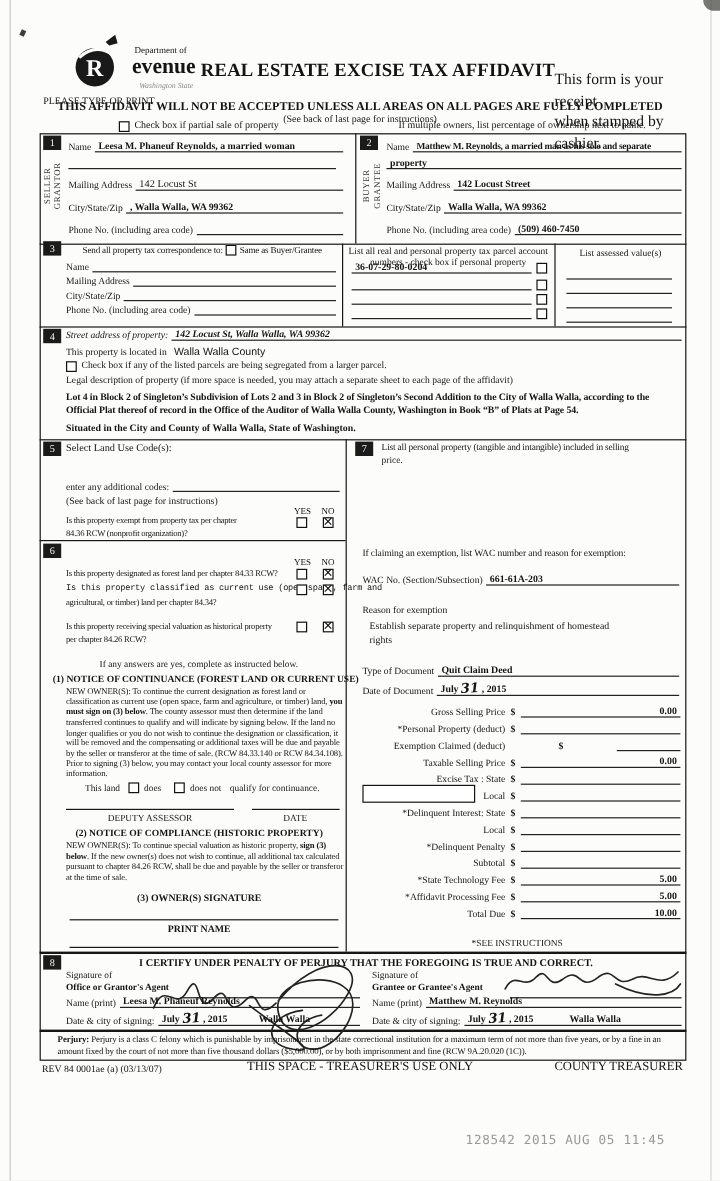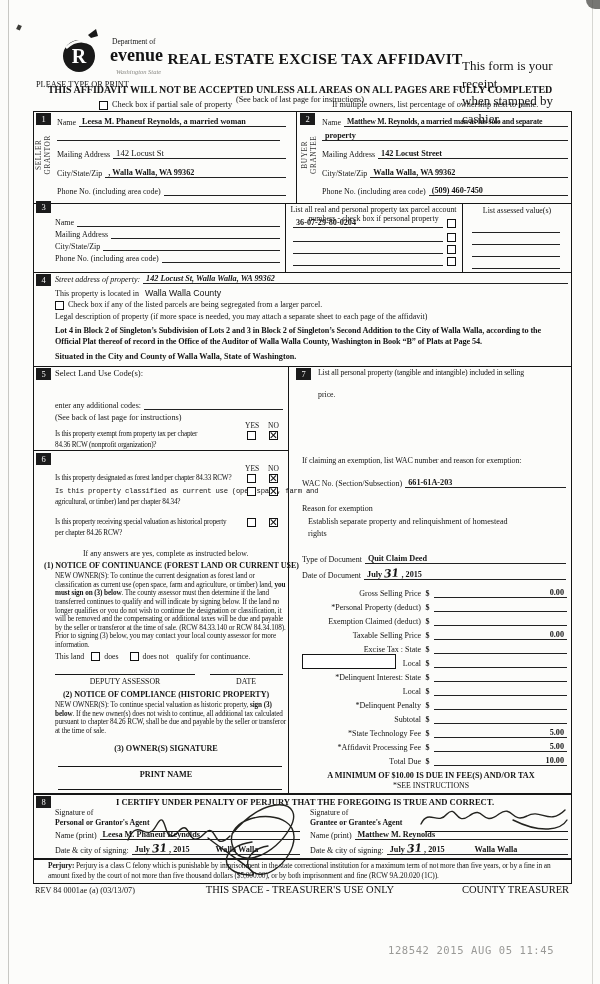--- a/index.html
+++ b/index.html
@@ -3,21 +3,21 @@
 <meta charset="utf-8">
 <style>
   html,body{margin:0;padding:0;background:#e9e9e6;}
   #page{position:relative;width:600px;height:984px;margin:0 auto;background:#fcfcfa;
         font-family:"Liberation Serif",serif;color:#141414;overflow:hidden;}
   .abs{position:absolute;}
   .t8{font-size:8px;}
   .t7{font-size:7.2px;letter-spacing:-0.2px;}
   .b{font-weight:bold;}
   .sans{font-family:"Liberation Sans",sans-serif;}
-  .r{position:absolute;display:flex;align-items:flex-end;font-size:8px;}
+  .r{position:absolute;display:flex;align-items:flex-end;font-size:8px;justify-content:center;}
   .r .l{white-space:nowrap;padding-right:3px;}
   .r .f{flex:1;border-bottom:1px solid #222;padding:0 3px;white-space:nowrap;}
   .r .nf{flex:1;padding:0 3px;white-space:nowrap;}
   .v{font-weight:bold;font-size:8.2px;white-space:nowrap;}
   .vs{font-weight:bold;font-size:7.8px;letter-spacing:-0.2px;white-space:nowrap;}
   .badge{position:absolute;width:15px;height:12px;background:#1b1b1b;color:#f2f2f2;
          font-size:8.5px;text-align:center;line-height:12.5px;}
   .side{position:absolute;width:60px;transform:rotate(-90deg);transform-origin:center;
         font-size:7.3px;letter-spacing:0.6px;text-align:center;line-height:1.2;color:#333;}
   .cb{display:inline-block;box-sizing:border-box;width:9px;height:9px;border:1px solid #111;
@@ -132,20 +132,25 @@
   <div class="r" style="left:322px;top:165px;width:246px;height:13px;">
     <span class="l">City/State/Zip</span>
     <span class="f"><b class="v">Walla Walla, WA  99362</b></span>
   </div>
   <div class="r" style="left:322px;top:183px;width:246px;height:13px;">
     <span class="l">Phone No. (including area code)</span>
     <span class="f"><b class="v">(509) 460-7450</b></span>
   </div>
 
   <div class="badge" style="left:36px;top:201px;">3</div>
+  <div class="r" style="left:54px;top:203px;width:232px;height:11px;font-size:7.6px;letter-spacing:-0.15px;align-items:center;">
+    <span class="l" style="padding-right:2px;">Send all property tax correspondence to:</span>
+    <span class="cb"></span>
+    <span class="l" style="padding-left:3px;">Same as Buyer/Grantee</span>
+  </div>
   <div class="r" style="left:55px;top:215px;width:225px;height:12px;">
     <span class="l">Name</span>
     <span class="f"></span>
   </div>
   <div class="r" style="left:55px;top:227px;width:225px;height:12px;">
     <span class="l">Mailing Address</span>
     <span class="f"></span>
   </div>
   <div class="r" style="left:55px;top:239px;width:225px;height:12px;">
     <span class="l">City/State/Zip</span>
@@ -260,21 +265,21 @@
   <div class="para" style="left:55px;top:701px;width:233px;">
     <span>NEW OWNER(S): To continue special valuation as historic property, </span><span class="b">sign (3) below</span><span>. If the new owner(s) does not wish to continue, all additional tax calculated pursuant to chapter 84.26 RCW, shall be due and payable by the seller or transferor at the time of sale.</span>
   </div>
   <div class="abs b ctr" style="left:44px;top:744px;width:244px;font-size:8.2px;">(3) OWNER(S) SIGNATURE</div>
   <div class="hline" style="left:58px;top:766px;width:224px;"></div>
   <div class="abs b ctr" style="left:44px;top:770px;width:244px;font-size:8.2px;">PRINT NAME</div>
   <div class="hline" style="left:58px;top:789px;width:224px;"></div>
 
   <div class="badge" style="left:296px;top:368px;">7</div>
   <div class="abs" style="left:318px;top:368px;font-size:7.8px;letter-spacing:-0.15px;">List all personal property (tangible and intangible) included in selling</div>
-  <div class="abs" style="left:318px;top:390px;font-size:7.8px;">price.</div>
+  <div class="abs" style="left:318px;top:379px;font-size:7.8px;">price.</div>
 
   <div class="abs" style="left:302px;top:456px;font-size:8px;letter-spacing:-0.1px;">If claiming an exemption, list WAC number and reason for exemption:</div>
   <div class="r" style="left:302px;top:475px;width:264px;height:13px;">
     <span class="l">WAC No. (Section/Subsection)</span>
     <span class="f"><b class="v">661-61A-203</b></span>
   </div>
   <div class="abs" style="left:302px;top:504px;font-size:8px;">Reason for exemption</div>
   <div class="abs" style="left:308px;top:517px;font-size:8.2px;">Establish separate property and relinquishment of homestead</div>
   <div class="abs" style="left:308px;top:529px;font-size:8.2px;">rights</div>
 
@@ -290,21 +295,21 @@
   <div class="fee" style="top:585px;">
       <span class="fl">Gross Selling Price</span>
       <span class="fd">$</span>
       <span class="fv">0.00</span>
     </div>
   <div class="fee" style="top:599px;">
       <span class="fl">*Personal Property (deduct)</span>
       <span class="fd">$</span>
       <span class="fv"></span>
     </div>
-  <div class="fee" style="top:613px;">
+  <div class="fee" style="top:613px;gap:40px;">
       <span class="fl">Exemption Claimed (deduct)</span>
       <span class="fd">$</span>
       <span class="fv"></span>
     </div>
   <div class="fee" style="top:627px;">
       <span class="fl">Taxable Selling Price</span>
       <span class="fd">$</span>
       <span class="fv">0.00</span>
     </div>
   <div class="fee" style="top:641px;">
@@ -347,28 +352,27 @@
       <span class="fl">*Affidavit Processing Fee</span>
       <span class="fd">$</span>
       <span class="fv">5.00</span>
     </div>
   <div class="fee" style="top:753px;">
       <span class="fl">Total Due</span>
       <span class="fd">$</span>
       <span class="fv">10.00</span>
     </div>
 
-  <div class="abs b ctr" style="left:295px;top:771px;width:272px;font-size:8.2px;">A MINIMUM OF $10.00 IS DUE IN FEE(S) AND/OR TAX</div>
   <div class="abs ctr" style="left:295px;top:781px;width:272px;font-size:7.8px;">*SEE INSTRUCTIONS</div>
 
   <div class="badge" style="left:36px;top:796px;">8</div>
   <div class="abs b ctr" style="left:70px;top:797px;width:470px;font-size:8.6px;">I CERTIFY UNDER PENALTY OF PERJURY THAT THE FOREGOING IS TRUE AND CORRECT.</div>
 
   <div class="abs" style="left:55px;top:808px;font-size:7.8px;">Signature of</div>
-  <div class="abs b" style="left:55px;top:818px;font-size:7.8px;">Personal or Grantor's Agent</div>
+  <div class="abs b" style="left:55px;top:818px;font-size:7.8px;">Office or Grantor's Agent</div>
   <div class="hline" style="left:150px;top:831px;width:150px;"></div>
   <svg class="sig abs" style="left:120px;top:788px;" width="205" height="92" viewBox="0 0 205 92">
     <path d="M8,52 C18,28 26,56 36,38 C48,16 42,62 58,44 C72,28 66,64 84,46 C98,32 92,66 110,48"></path>
     <path d="M112,46 C146,4 186,12 170,40 C156,66 118,84 112,56 C106,30 150,22 166,34 C188,48 160,90 138,86 C122,83 124,62 148,58"></path>
     <path d="M88,50 C116,72 152,92 122,86 C98,81 102,58 132,54"></path>
   </svg>
   <div class="r" style="left:55px;top:827px;width:245px;height:13px;">
     <span class="l">Name (print)</span>
     <span class="f"><b class="v">Leesa M. Phaneuf Reynolds</b></span>
   </div>

